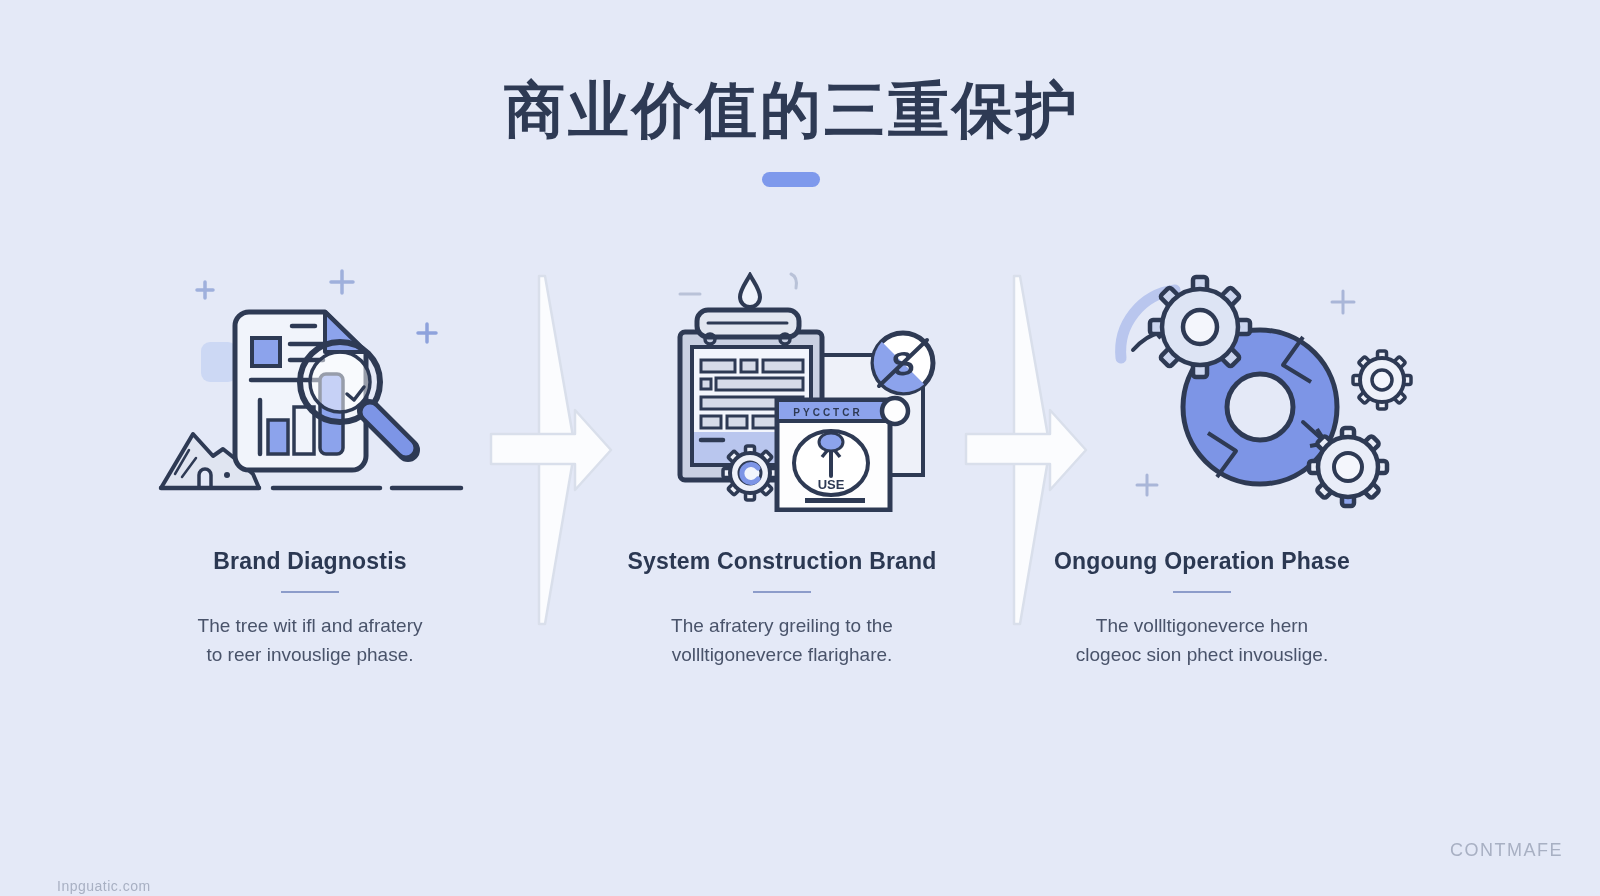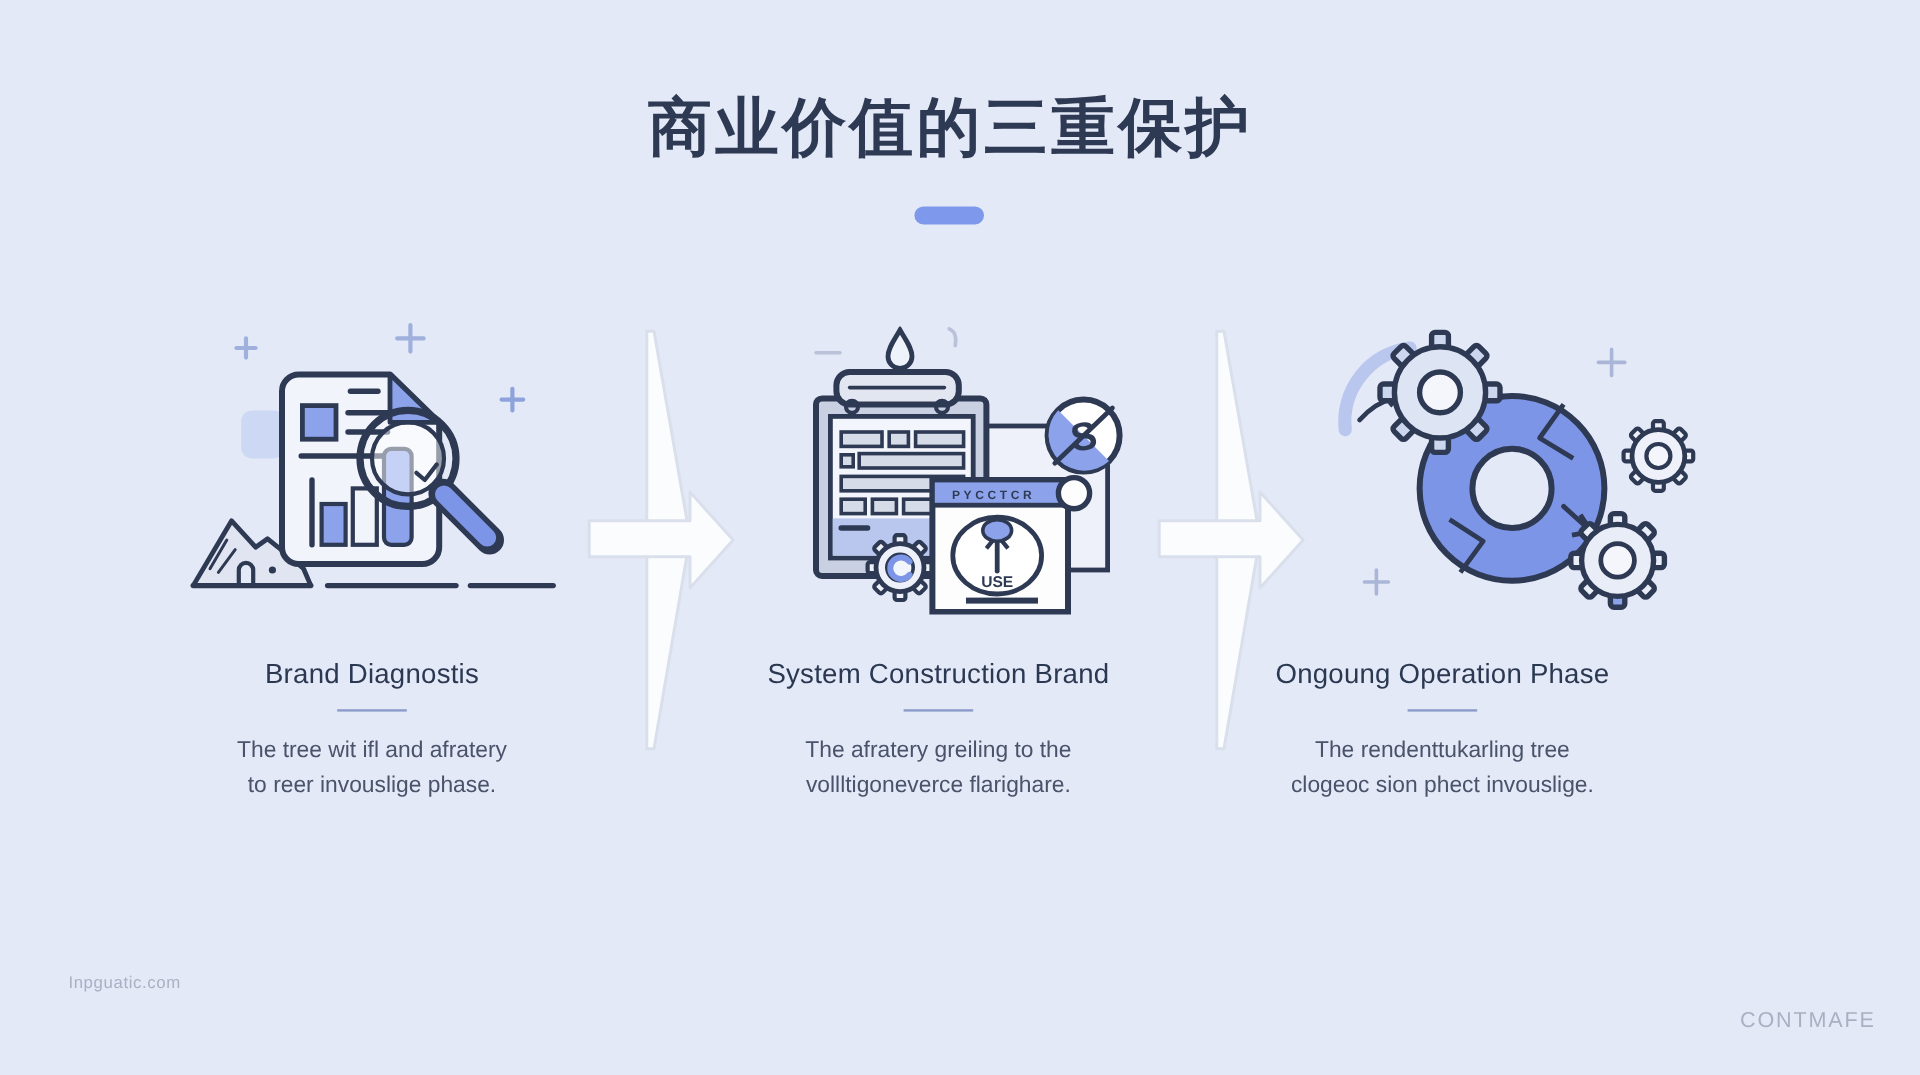--- a/index.html
+++ b/index.html
@@ -9,49 +9,49 @@
     font-family:"Liberation Sans", sans-serif;
     position:relative;
   }
   .slide { position:absolute; inset:0; }
 
   .title-wrap {
     position:absolute; left:0; top:80; width:1584px; top:80px;
     text-align:center;
   }
   .main-title {
-    font-size:53px; font-weight:bold; color:#2e3a54;
+    font-size:61px; font-weight:bold; color:#2e3a54;
     letter-spacing:3px; line-height:1;
   }
   .accent-bar {
     position:absolute; left:762px; top:172px;
     width:58px; height:15px; border-radius:8px;
     background:#7e99ec;
   }
 
   .icon-box { position:absolute; }
 
   .col {
     position:absolute; top:548px; width:480px; text-align:center;
   }
   .col-1 { left:70px; }
   .col-2 { left:542px; }
   .col-3 { left:962px; }
   .col h2 {
-    font-size:23px; font-weight:normal; color:#2b3852; letter-spacing:0.2px;
+    font-size:23px; font-weight:bold; color:#2b3852; letter-spacing:0.2px;
   }
   .col .underline {
     width:58px; height:2px; background:#8c9cca; margin:16px auto 18px auto;
   }
   .col p {
     font-size:19px; color:#49536a; line-height:29px;
   }
 
   .footer-left {
-    position:absolute; left:57px; top:810px;
+    position:absolute; left:57px; top:878px;
     font-size:14px; color:#a8b0c3; letter-spacing:0.5px;
   }
   .footer-right {
     position:absolute; right:37px; top:840px;
     font-size:18px; color:#a8b0c3; letter-spacing:1.5px;
   }
 </style>
 </head>
 <body>
 
@@ -285,21 +285,21 @@
     <p>
       <span>The afratery greiling to the</span><br>
       <span>vollltigoneverce flarighare.</span>
     </p>
   </div>
 
   <div class="col col-3">
     <h2>Ongoung Operation Phase</h2>
     <div class="underline"></div>
     <p>
-      <span>The rendenttukarling tree</span><br>
+      <span>The vollltigoneverce hern</span><br>
       <span>clogeoc sion phect invouslige.</span>
     </p>
   </div>
 
   <div class="footer-left">Inpguatic.com</div>
   <div class="footer-right">CONTMAFE</div>
 
 </div>
 
 </body></html>

